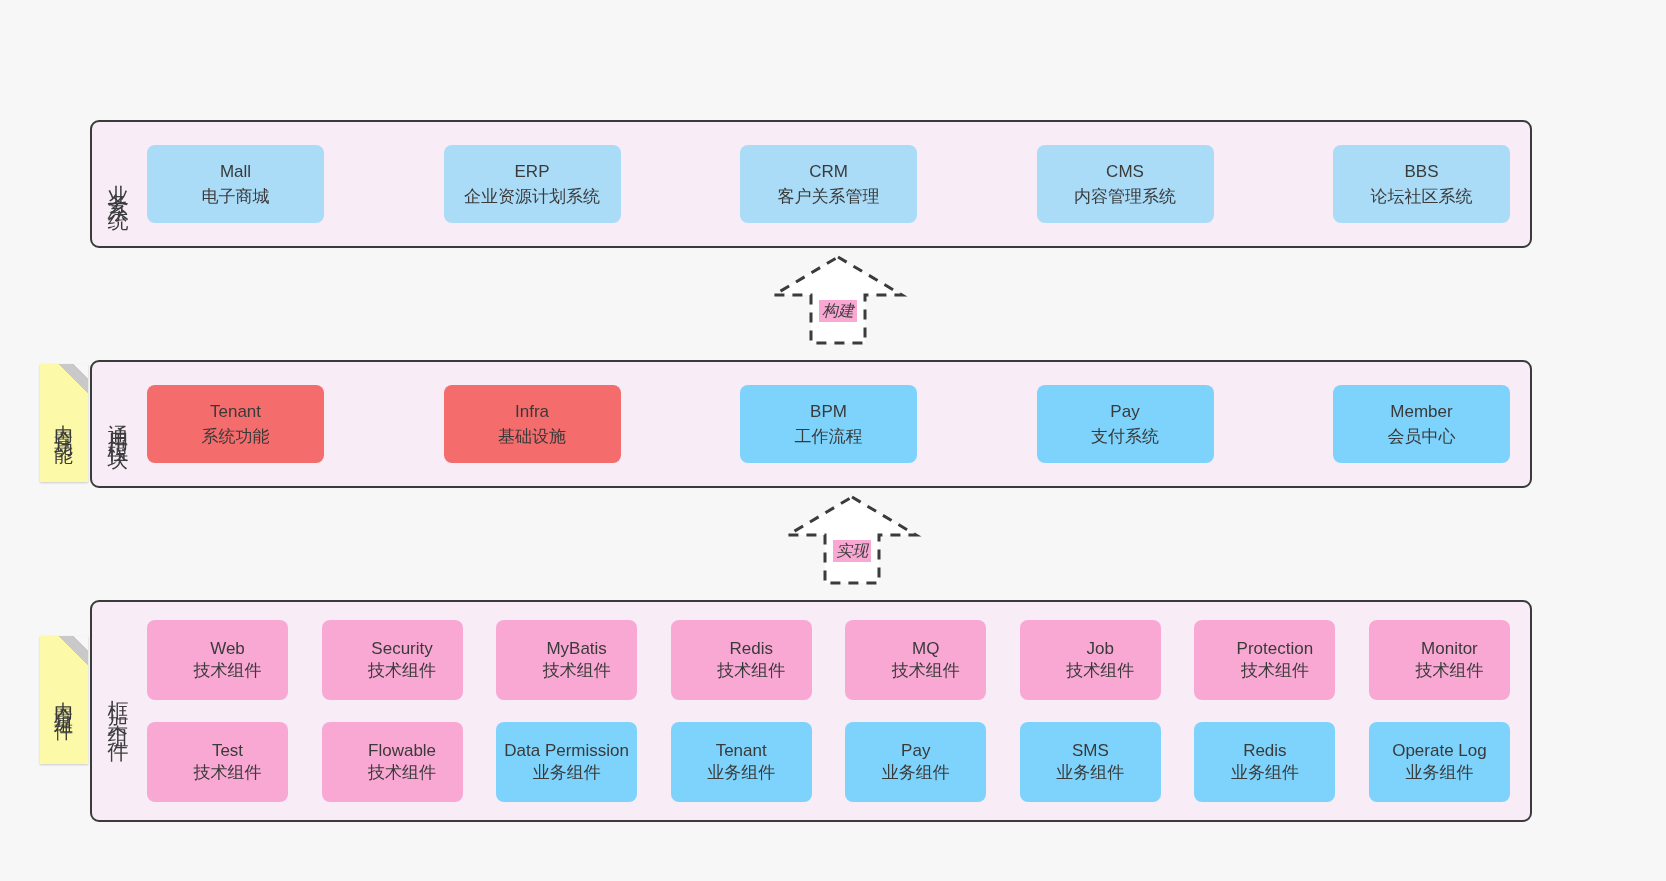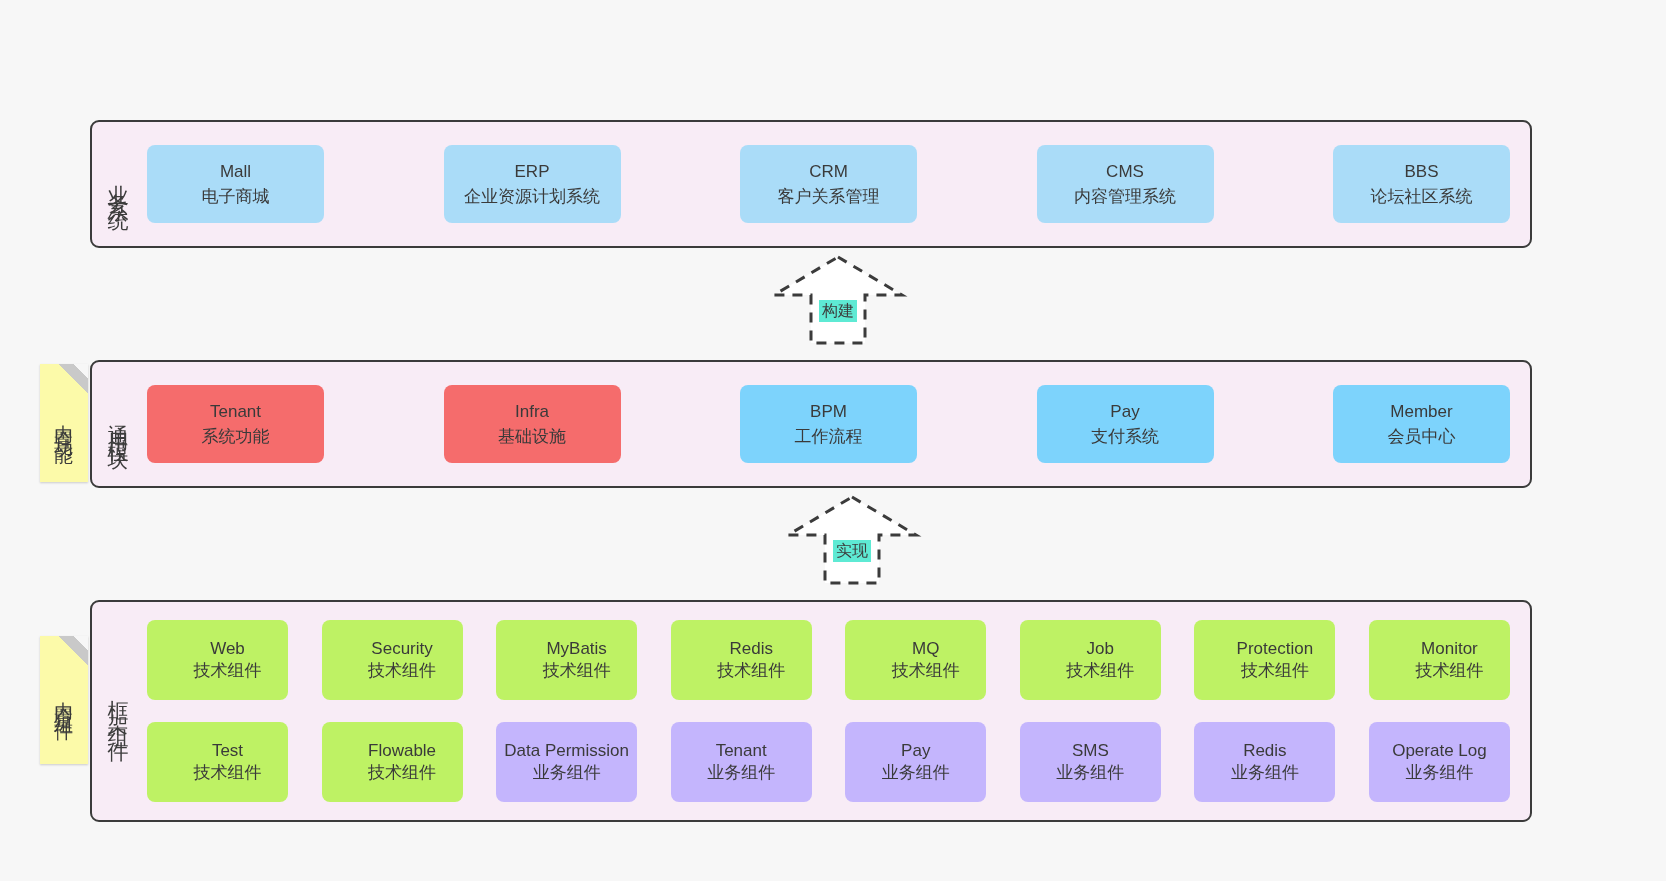--- a/index.html
+++ b/index.html
@@ -72,22 +72,22 @@
     color:#3a3a3a;
   }
   .w6 { width:177px; height:78px; }
   .w8 { width:141px; height:80px; }
   .w6 .bt, .w6 .bs { font-size:17px; line-height:25px; }
   .w8 .bt, .w8 .bs { font-size:17px; line-height:22px; }
 
   .blue       { background:#aadcf8; }
   .red        { background:#f56c6c; }
   .pink       { background:#7dd3fc; }
-  .green      { background:#bef264;padding-left:20px; }
-  .lightgreen { background:#c4b5fd; }
+  .green      { background:#f9a8d4;padding-left:20px; }
+  .lightgreen { background:#7dd3fc; }
 
   
   .sticky {
     position:absolute;
     left:40px;
     width:48px;
     z-index:4;
     background:linear-gradient(225deg,#f7f7f7 0 10px,#c9c9c9 10px 21px,#fcfaa9 21px);
     display:flex;
     align-items:center;
@@ -108,26 +108,27 @@
   
   .flow-arrow { position:absolute; width:140px; height:92px; }
   #arrow-build { left:768px; top:254px; }
   #arrow-impl  { left:782px; top:494px; }
   .flow-arrow svg { display:block; }
   .arrow-label {
     position:absolute;
     left:50%;
     top:46px;
     transform:translateX(-50%);
-    background:#5eead4;
+    background:#f9a8d4;
     font-size:16px;
     line-height:22px;
     padding:0 3px;
     color:#3c3c3c;
     white-space:nowrap;
+    font-style:italic;
   }
 </style>
 </head>
 <body>
 
 <div class="stage">
 
   <div class="panel" id="panel-business">
     <div class="vlabel">业务系统</div>
     <div class="boxes">

